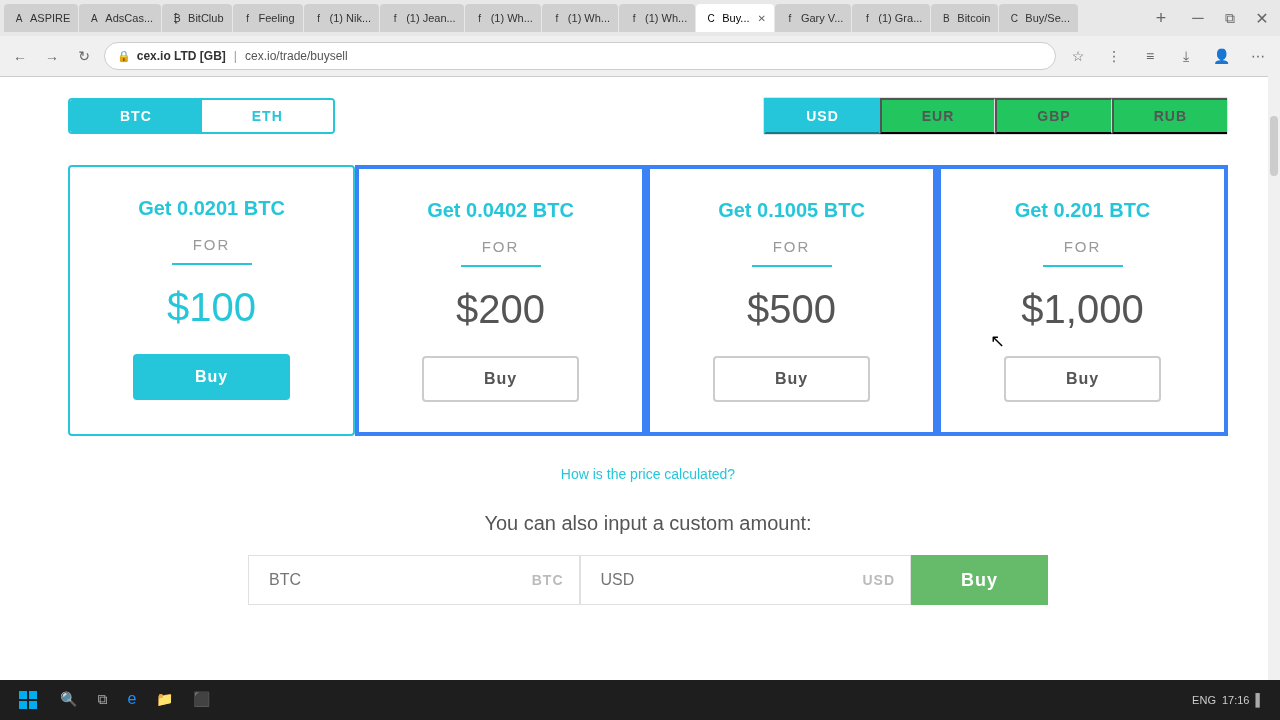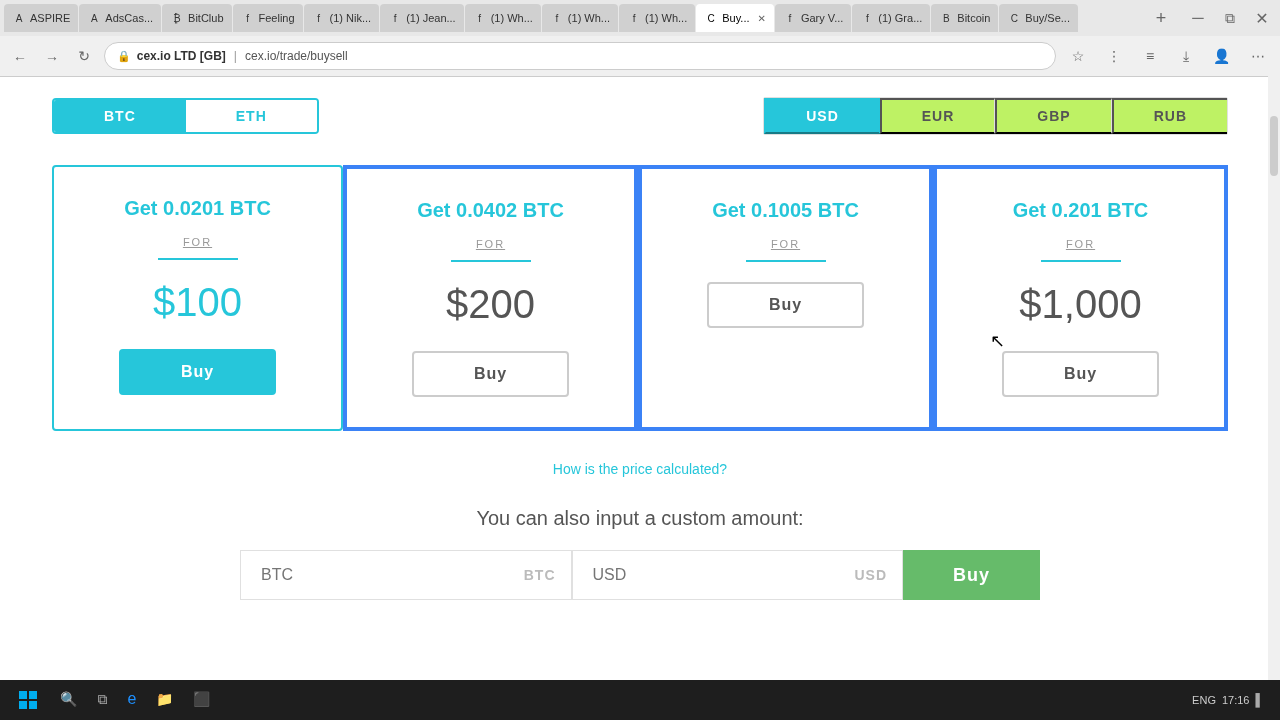--- a/index.html
+++ b/index.html
@@ -122,20 +122,21 @@
       font-size: 14px;
       cursor: pointer;
     }
 
     
     .page-content {
       background: #fff;
       padding: 20px 52px;
       height: calc(720px - 76px);
       overflow-y: auto;
+      margin-left: 16px;
     }
 
     
     .currency-section {
       display: flex;
       align-items: center;
       justify-content: space-between;
       margin-bottom: 30px;
     }
 
@@ -167,21 +168,21 @@
       border: 1px solid #e0e0e0;
       border-radius: 2px;
     }
 
     .fiat-tab {
       padding: 8px 40px;
       font-size: 14px;
       font-weight: bold;
       cursor: pointer;
       color: #555;
-      background: #bef264;
+      background: #22c55e;
       border-right: 1px solid #e0e0e0;
       letter-spacing: 1px;
     }
 
     .fiat-tab:last-child {
       border-right: none;
     }
 
     .fiat-tab.active {
       background: #26c6da;
@@ -212,25 +213,24 @@
     }
 
     .get-amount {
       font-size: 20px;
       font-weight: bold;
       color: #26c6da;
       margin-bottom: 16px;
     }
 
     .for-label {
-      font-size: 11px;
+      font-size: 15px;
       color: #999;
       letter-spacing: 2px;
       margin-bottom: 10px;
-      text-decoration: underline;
     }
 
     .divider-line {
       width: 80px;
       height: 2px;
       background: #26c6da;
       margin: 0 auto 20px;
     }
 
     .price-amount {
@@ -554,20 +554,21 @@
     <div class="get-amount">Get 0.0402 BTC</div>
     <div class="for-label">FOR</div>
     <div class="divider-line"></div>
     <div class="price-amount">$200</div>
     <button class="buy-button outline">Buy</button>
   </div>
       <div class="price-card">
     <div class="get-amount">Get 0.1005 BTC</div>
     <div class="for-label">FOR</div>
     <div class="divider-line"></div>
+    <div class="price-amount">$500</div>
     <button class="buy-button outline">Buy</button>
   </div>
       <div class="price-card">
     <div class="get-amount">Get 0.201 BTC</div>
     <div class="for-label">FOR</div>
     <div class="divider-line"></div>
     <div class="price-amount">$1,000</div>
     <button class="buy-button outline">Buy</button>
   </div>
     </div>

